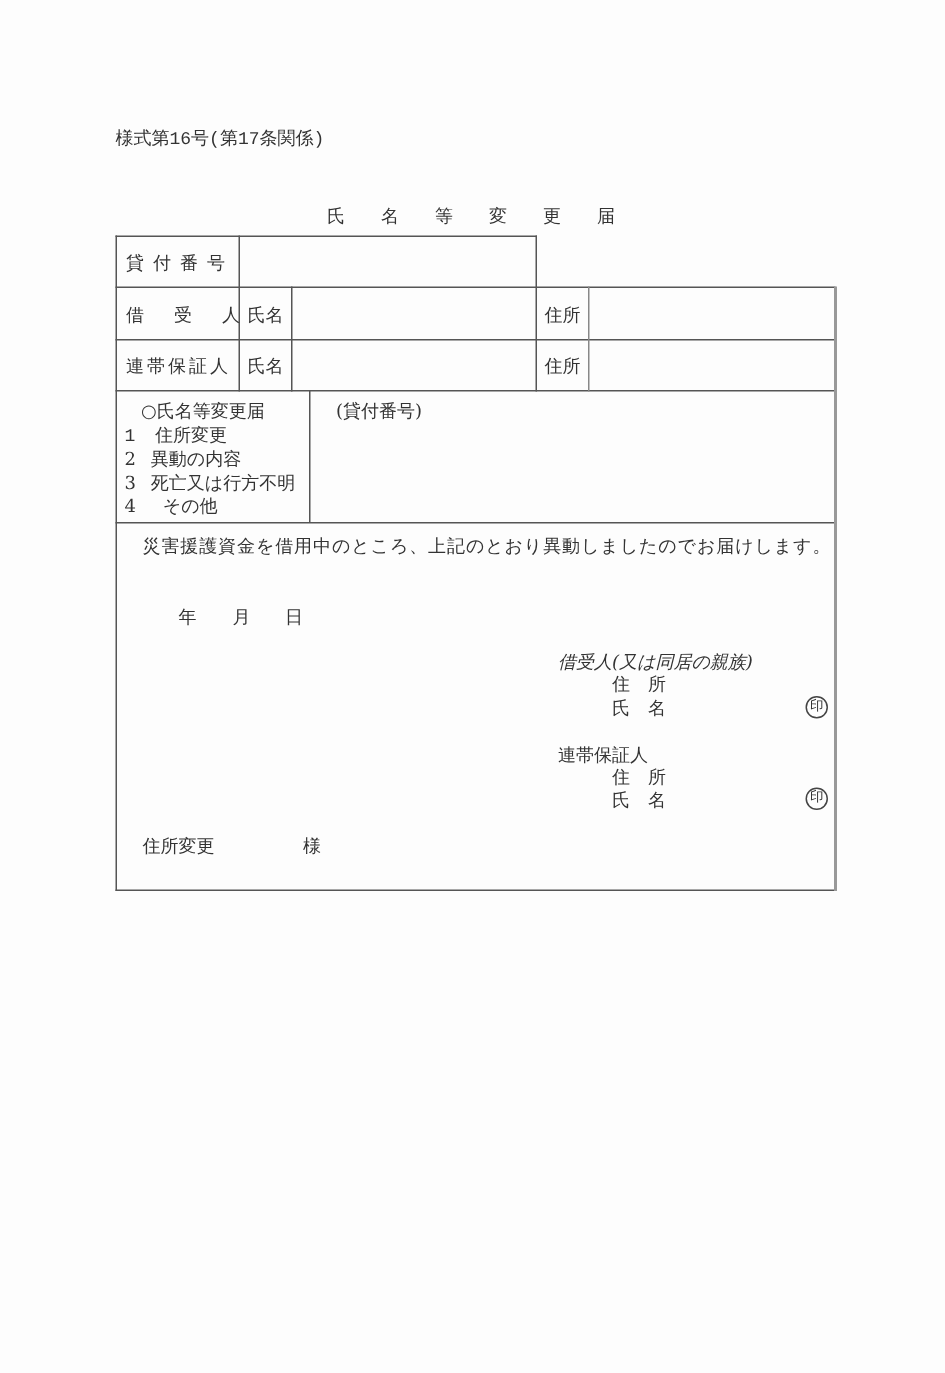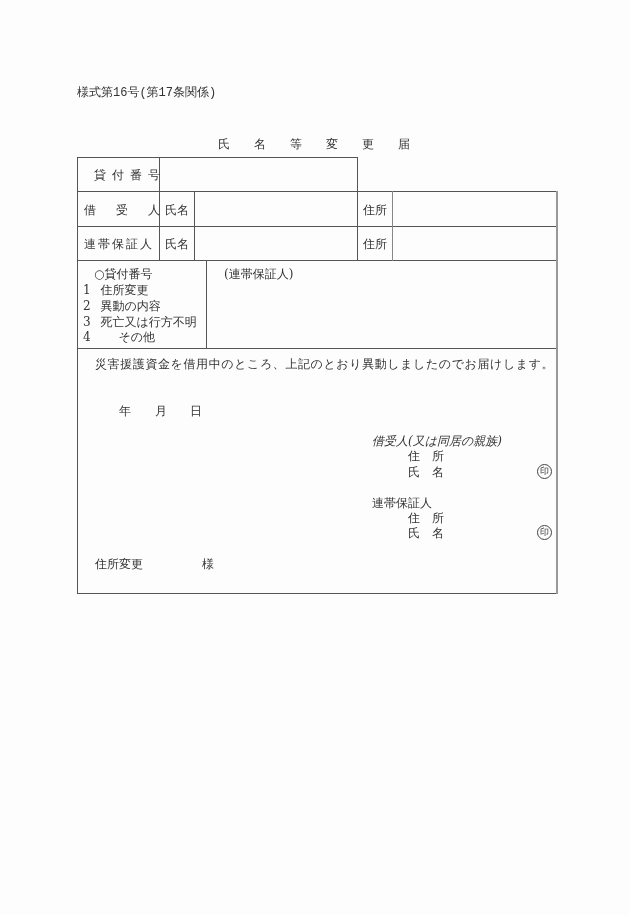--- a/index.html
+++ b/index.html
@@ -8,21 +8,21 @@
     font-family: "DejaVu Serif", "Liberation Serif", serif; color: #333;
     overflow: hidden;
   }
   .abs { position: absolute; white-space: nowrap; font-family: Liberation Mono, monospace; }
   .form-id { left: 77px; top: 84px; font-size: 12px; }
   .title { left: 218px; top: 136px; font-size: 12px; letter-spacing: 24px; }
   .line { position: absolute; background: #555; }
   .h { height: 1px; }
   .v { width: 1px; }
   .cell-text { position: absolute; font-size: 12px; white-space: nowrap; }
-  .spaced { letter-spacing: 6px; margin-left: 10px; }
+  .spaced { letter-spacing: 6px; }
   .wide { letter-spacing: 20px; }
   .list-item { position: absolute; font-size: 12px; white-space: nowrap; }
   .seal {
     position: absolute; width: 13px; height: 13px; border: 1px solid #444;
     border-radius: 50%; font-size: 9px; line-height: 13px; text-align: center;
   }
 </style>
 </head>
 <body>
 
@@ -56,38 +56,38 @@
 <div class="cell-text" style="left:200px;top:200px;width:150px;height:20px;"></div>
 <div class="cell-text" style="left:363px;top:202px;">住所</div>
 <div class="cell-text" style="left:398px;top:200px;width:150px;height:20px;"></div>
 
 <div class="cell-text" style="left:84px;top:236px;letter-spacing:2px;">連帯保証人</div>
 <div class="cell-text" style="left:165px;top:236px;">氏名</div>
 <div class="cell-text" style="left:200px;top:234px;width:150px;height:20px;"></div>
 <div class="cell-text" style="left:363px;top:236px;">住所</div>
 <div class="cell-text" style="left:398px;top:234px;width:150px;height:20px;"></div>
 
-<div class="list-item" style="left:94px;top:266px;">○貸付番号</div>
-<div class="list-item" style="left:83px;top:282px;">
+<div class="list-item" style="left:94px;top:266px;">○氏名等変更届</div>
+<div class="list-item" style="left:83px;top:282px;font-family:Liberation Mono, monospace;">
   <span>1</span>
   <span style="margin-left:6px;">住所変更</span>
 </div>
 <div class="list-item" style="left:83px;top:298px;">
   <span>2</span>
   <span style="margin-left:6px;">異動の内容</span>
 </div>
 <div class="list-item" style="left:83px;top:314px;text-align:center;">
   <span>3</span>
   <span style="margin-left:6px;">死亡又は行方不明</span>
 </div>
 <div class="list-item" style="left:83px;top:329px;">
   <span>4</span>
-  <span style="margin-left:24px;">その他</span>
+  <span style="margin-left:14px;">その他</span>
 </div>
-<div class="list-item" style="left:224px;top:266px;">(連帯保証人)</div>
+<div class="list-item" style="left:224px;top:266px;">(貸付番号)</div>
 <div style="position:absolute;left:212px;top:284px;width:338px;height:58px;"></div>
 
 <div class="cell-text" style="left:95px;top:356px;letter-spacing:0.6px;">災害援護資金を借用中のところ、上記のとおり異動しましたのでお届けします。</div>
 <div class="cell-text" style="left:119px;top:403px;">年</div>
 <div class="cell-text" style="left:155px;top:403px;">月</div>
 <div class="cell-text" style="left:190px;top:403px;">日</div>
 
 <div class="cell-text" style="left:372px;top:433px;font-style:italic;">借受人(又は同居の親族)</div>
 <div class="cell-text" style="left:408px;top:448px;">住　所</div>
 <div class="cell-text" style="left:408px;top:464px;">氏　名</div>

